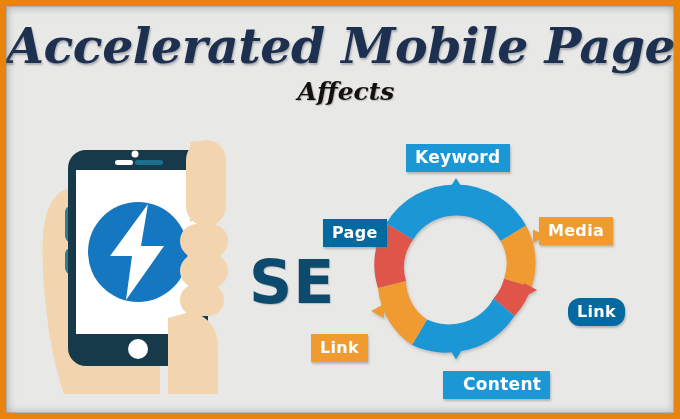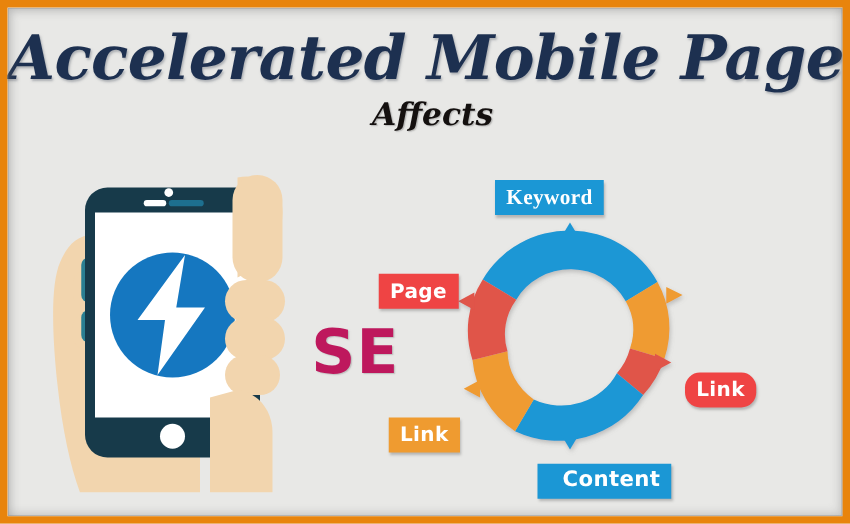--- a/index.html
+++ b/index.html
@@ -55,24 +55,24 @@
   #phone-scene{
     position:absolute;left:34px;top:126px;width:215px;height:262px;z-index:6;
   }
   #phone-scene svg{display:block;}
 
   
   #se-text{
     position:absolute;left:243px;top:246px;
     font-family:"DejaVu Sans","Liberation Sans",sans-serif;
     font-weight:bold;
-    font-size:49px;
+    font-size:60px;
     line-height:60px;
     letter-spacing:1px;
-    color:#be185d;
+    color:#0c4a6e;
     text-shadow:1px 1px 1px rgba(150,150,150,.5);
     z-index:6;
     text-align:center;
   }
 
   
   #ring-wrap{
     position:absolute;left:330px;top:150px;width:240px;height:230px;z-index:6;
   }
   #ring-wrap svg{display:block;overflow:visible;}
@@ -86,26 +86,26 @@
     font-size:17px;
     line-height:17px;
     padding:5px 9px 6px 9px;
     white-space:nowrap;
     box-shadow:1px 2px 2px rgba(120,120,120,.45);
     z-index:8;
     letter-spacing:.3px;
   }
   .badge.blue{background:#1b97d5;}
   .badge.orange{background:#ef9b30;}
-  .badge.red{background:#ef4444;}
+  .badge.red{background:#0369a1;margin-left:20px;}
 
-  #badge-keyword{left:390px;top:138px;font-family:Liberation Serif, serif;}
+  #badge-keyword{left:400px;top:138px;}
   #badge-media  {left:533px;top:211px;font-size:16px;}
   #badge-link   {left:542px;top:292px;font-size:16px;border-radius:12px;}
-  #badge-content{left:424px;top:365px;padding-left:20px;}
+  #badge-content{left:437px;top:365px;padding-left:20px;}
   #badge-rank   {left:305px;top:328px;font-size:16px;}
   #badge-page   {left:297px;top:213px;font-size:16px;}
 </style>
 </head>
 <body>
 
 <div id="poster">
 
   <div class="title-wrap">
     <div id="main-title">Accelerated Mobile Pages</div>
@@ -180,19 +180,20 @@
         <path d="M 76.0 189.0 A 80 78 0 0 1 42.0 132.0 L 70.0 125.0 A 50 48 0 0 0 91.0 163.5 Z" fill="#ef9b30"></path>
         <polygon points="48.0,148.0 35.0,155.0 48.0,162.0" fill="#ef9b30"></polygon>
 
         <path d="M 42.0 132.0 A 80 78 0 0 1 50.2 67.5 L 77.0 83.7 A 50 48 0 0 0 70.0 125.0 Z" fill="#e0544a"></path>
         <polygon points="43.5,78.0 30.5,85.0 43.5,92.0" fill="#e0544a"></polygon>
       </g>
     </svg>
   </div>
 
   <div class="badge blue" id="badge-keyword">Keyword</div>
+  <div class="badge orange" id="badge-media">Media</div>
   <div class="badge red" id="badge-link">Link</div>
   <div class="badge blue" id="badge-content">Content</div>
   <div class="badge orange" id="badge-rank">Link</div>
   <div class="badge red" id="badge-page">Page</div>
 
   <div id="inner-bevel"></div>
 </div>
 
 </body></html>

